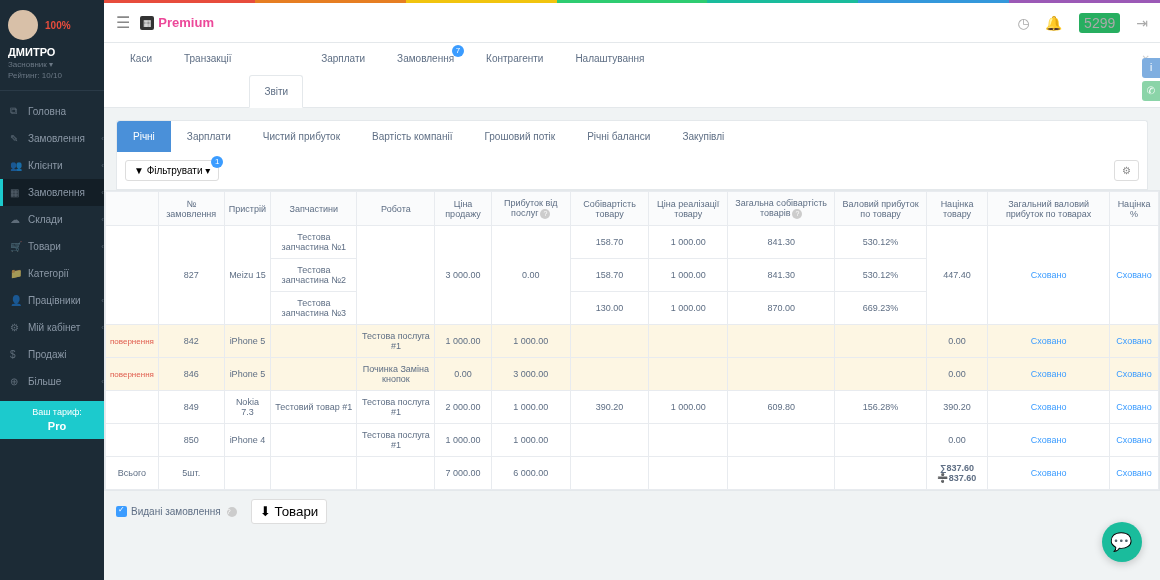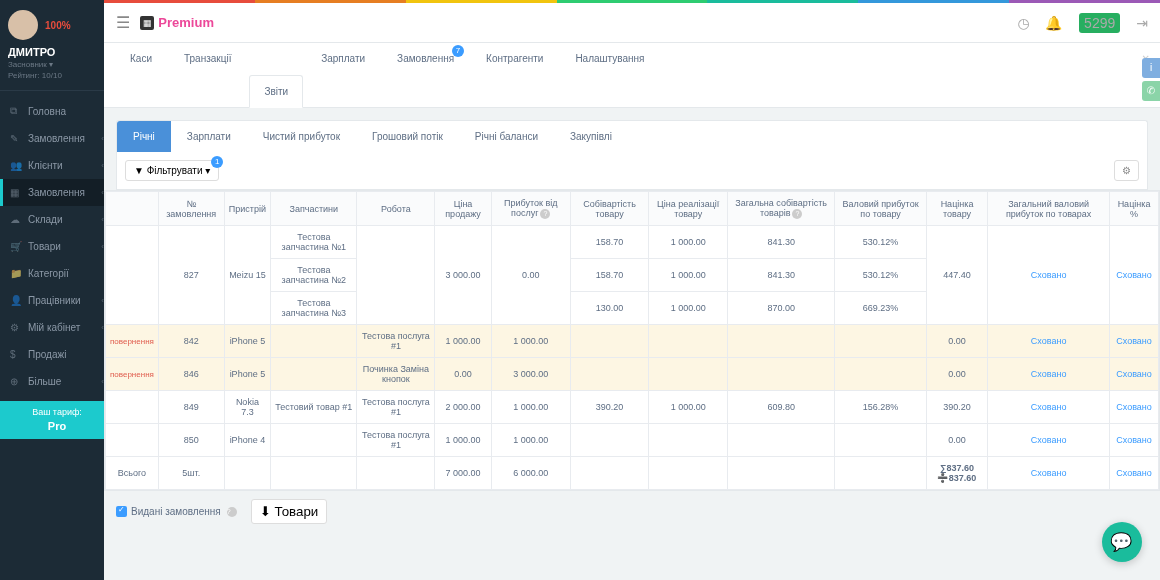--- a/index.html
+++ b/index.html
@@ -178,20 +178,21 @@
       <div class="tab">Замовлення<span class="tab-badge">7</span></div>
       <div class="tab">Контрагенти</div>
       <div class="tab">Налаштування</div>
       <span class="close-x">✕</span>
   </div>
 
   <div class="tabs2" id="tabs2">
       <div class="tab active">Річні</div>
       <div class="tab">Зарплати</div>
       <div class="tab">Чистий прибуток</div>
+      <div class="tab">Вартість компанії</div>
       <div class="tab">Грошовий потік</div>
       <div class="tab">Річні баланси</div>
       <div class="tab">Закупівлі</div>
     </div>
 
   <div class="toolbar">
     <button class="filter-btn">
       <span>▼ Фільтрувати ▾</span>
       <span class="filter-badge">1</span>
     </button>

